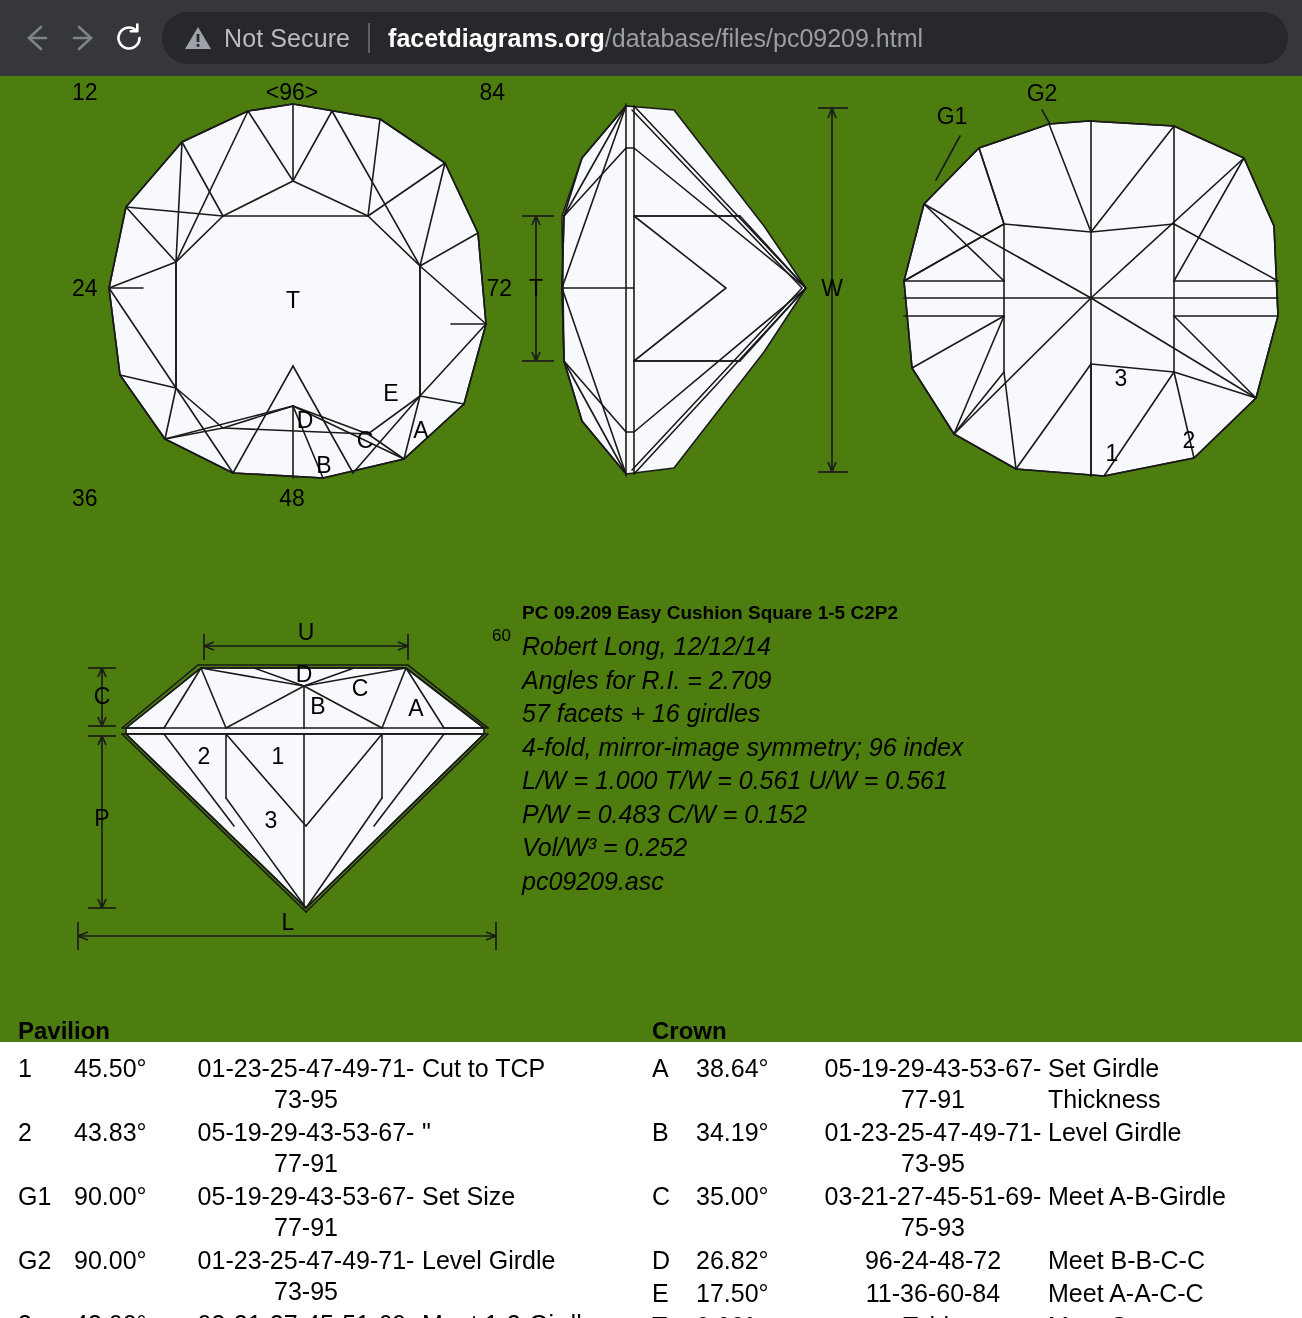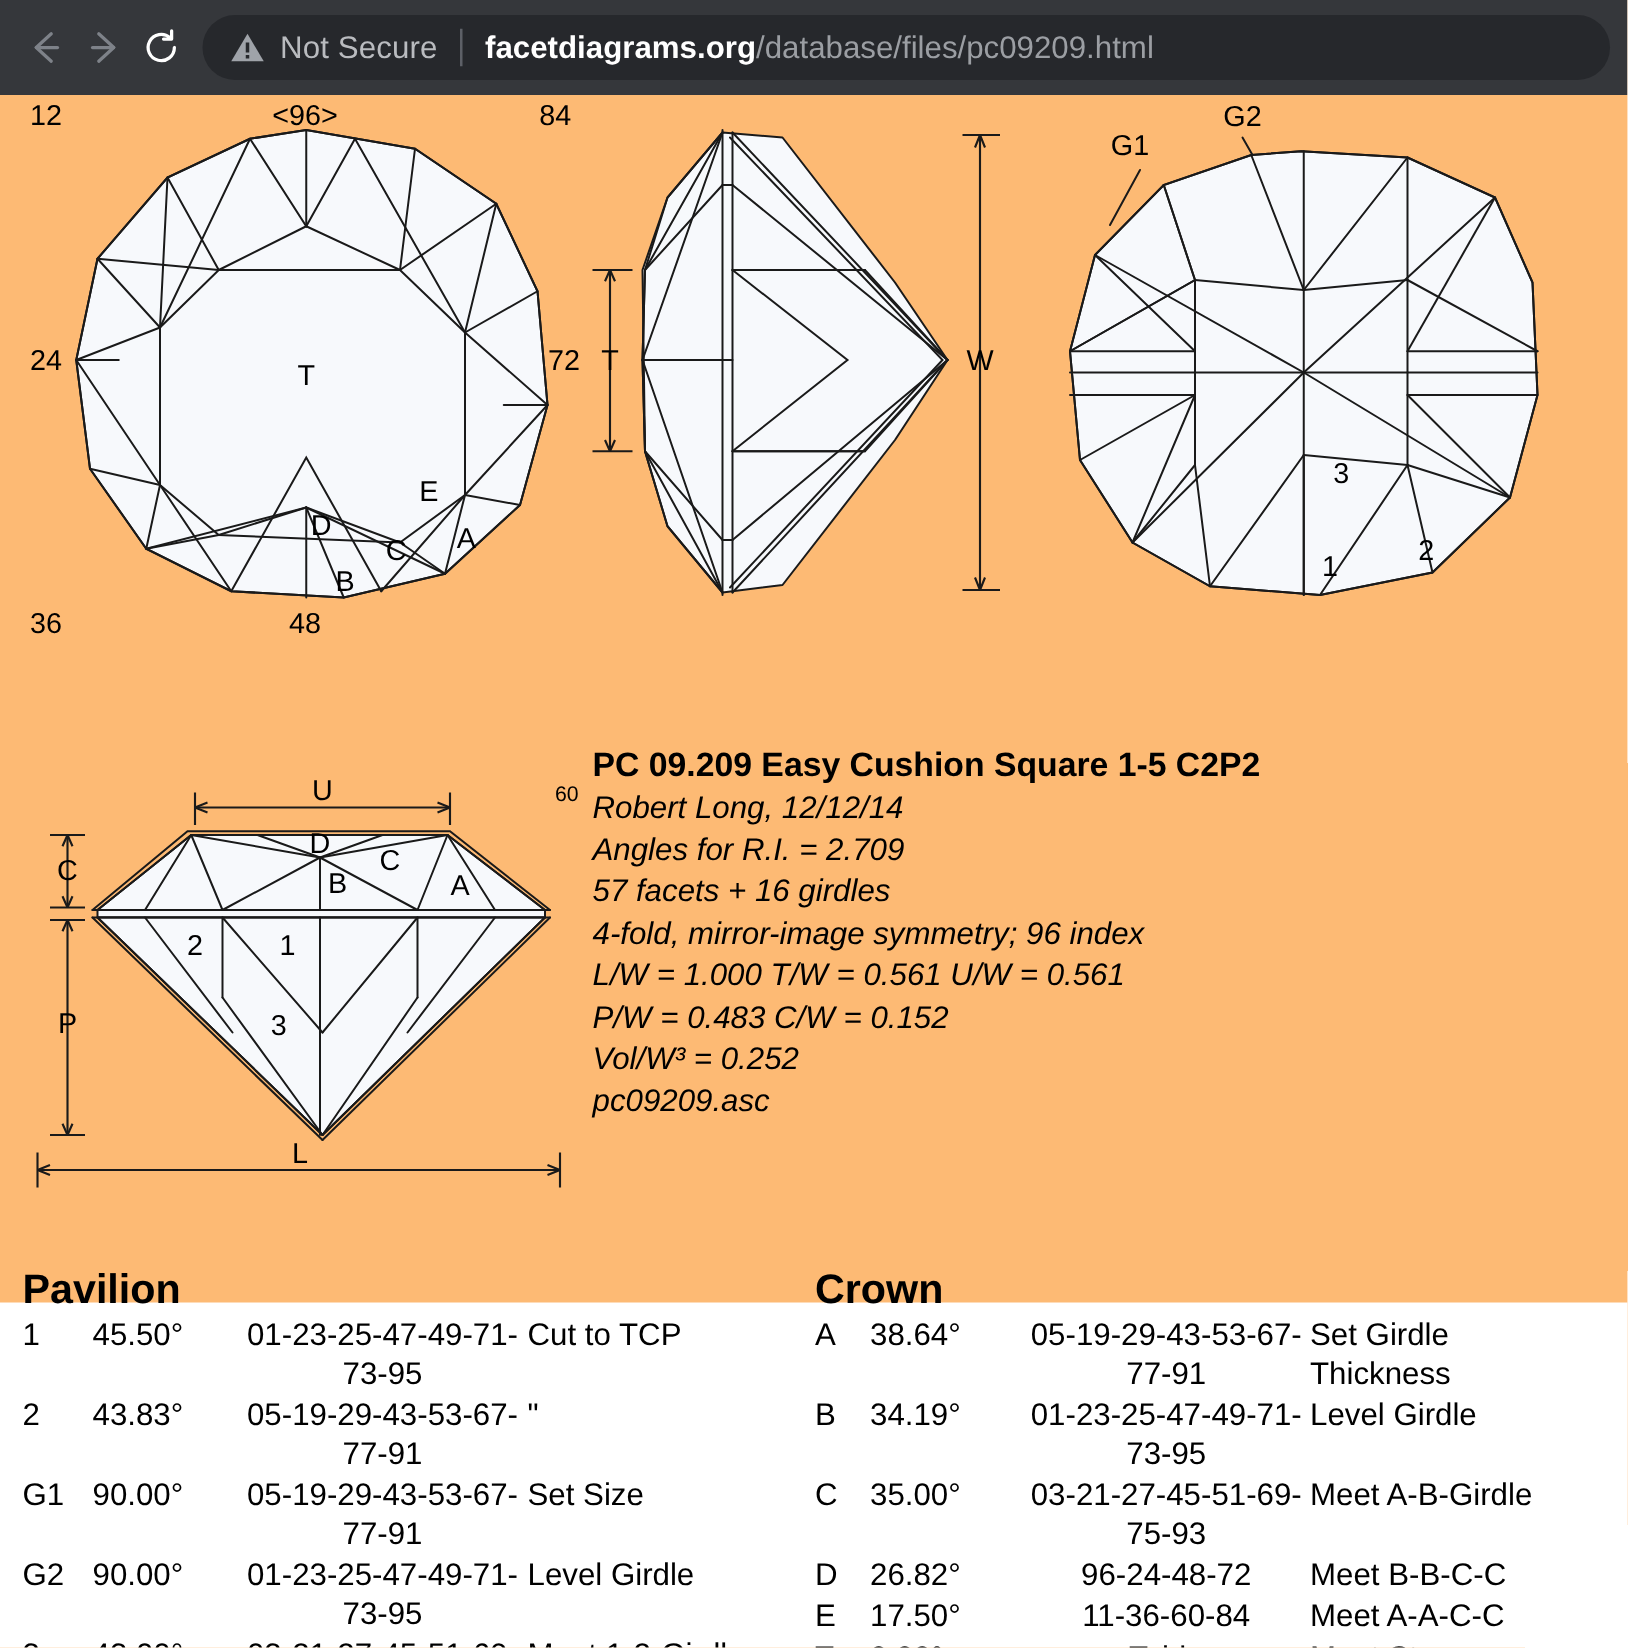--- a/index.html
+++ b/index.html
@@ -58,21 +58,22 @@
     flex: 1 1 auto;
   }
   .url-host { color: #ffffff; font-weight: bold; }
   .url-path { color: #9b9ea3; }
 
   
   .page {
     position: relative;
     width: 1302px;
     height: 966px;
-    background: #fdba74;
+    background: #4d7c0f;
+    padding-left: 48px;
   }
 
   .diagrams {
     position: relative;
     width: 1302px;
     height: 800px;
   }
   .dgm { position: absolute; }
 
   
@@ -113,21 +114,21 @@
   }
   .sup60 {
     position: absolute;
     left: -30px;
     top: 2px;
     font-size: 17px;
     color: #000;
     margin-top: 28px;
   }
   .spec-title {
-    font-size: 27px;
+    font-size: 19px;
     font-weight: bold;
     color: #000;
     line-height: 33px;
     margin-bottom: 1px;
     white-space: nowrap;
   }
   .spec-line {
     font-size: 25px;
     color: #000;
     line-height: 33.5px;
@@ -139,21 +140,21 @@
   .tables {
     position: absolute;
     left: 0; top: 940px;
     width: 1302px;
   }
   .tcol { position: absolute; top: 0; }
   .tcol.pavilion { left: 18px; width: 630px; }
   .tcol.crown    { left: 652px; width: 640px; }
 
   .tbl-head {
-    font-size: 33px;
+    font-size: 24px;
     font-weight: bold;
     color: #000;
     margin-bottom: 7px;
     line-height: 30px;
   }
   .trow {
     display: flex;
     align-items: flex-start;
     font-size: 25px;
     color: #000;

